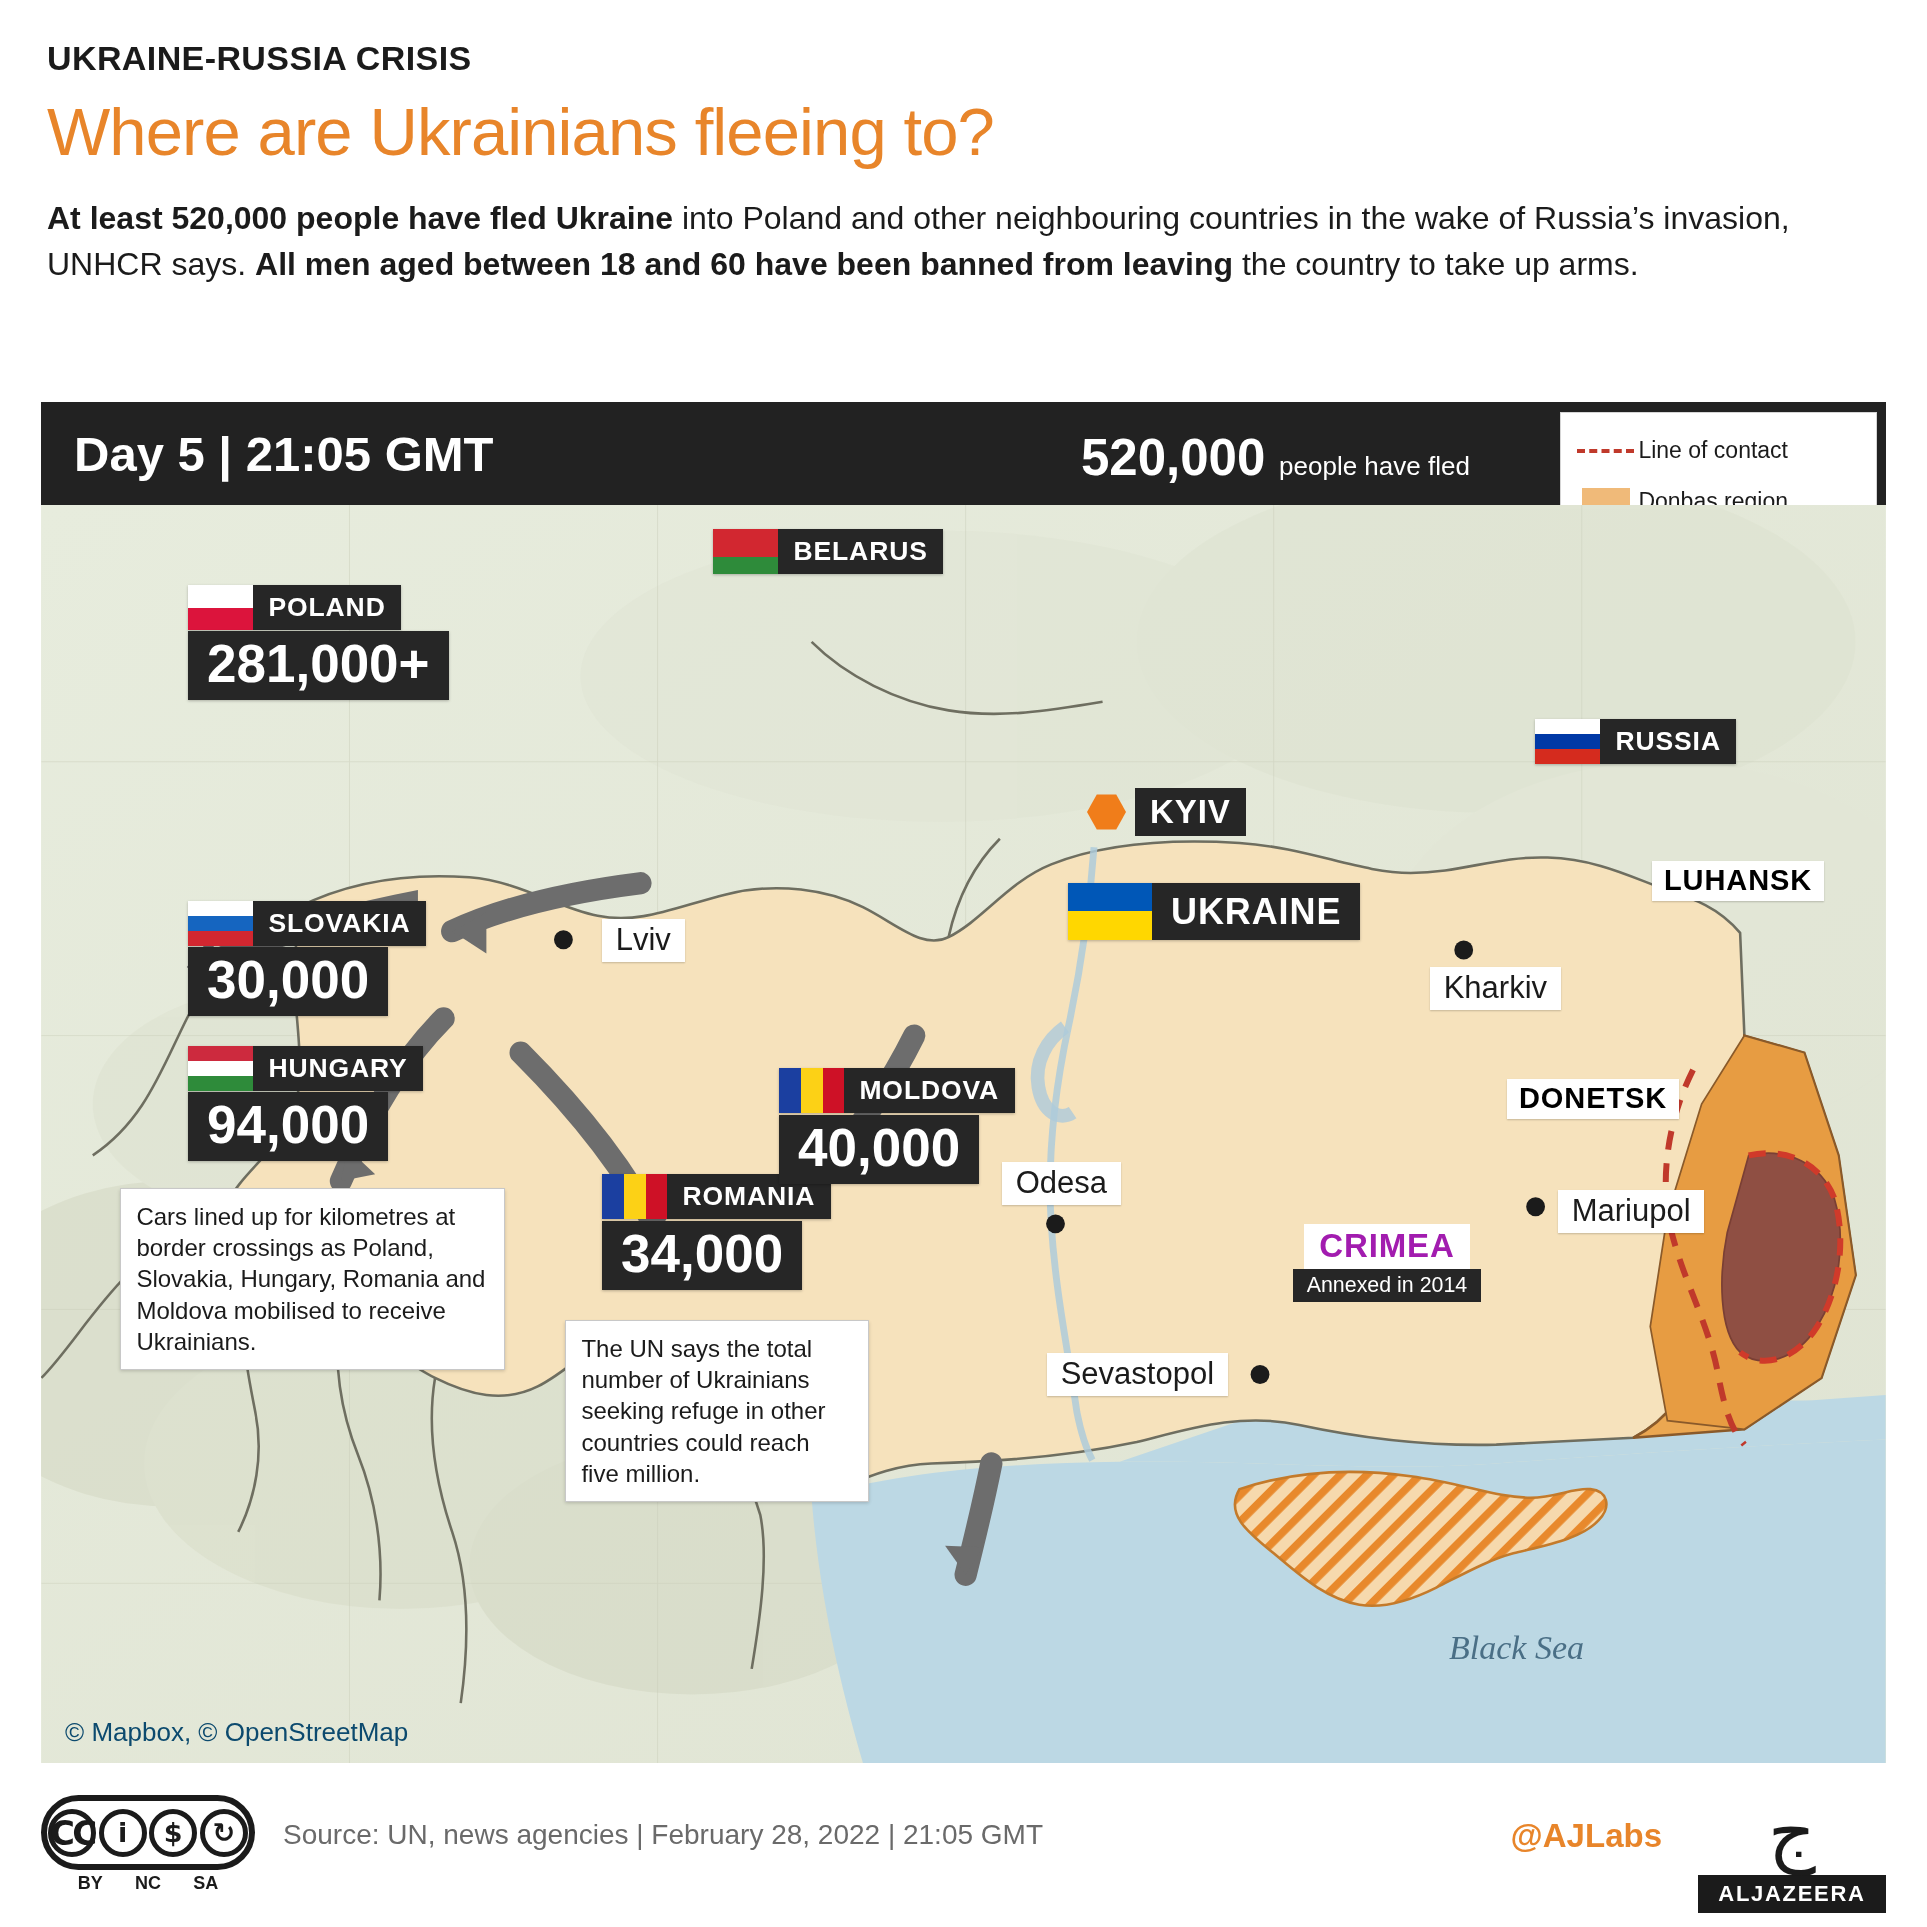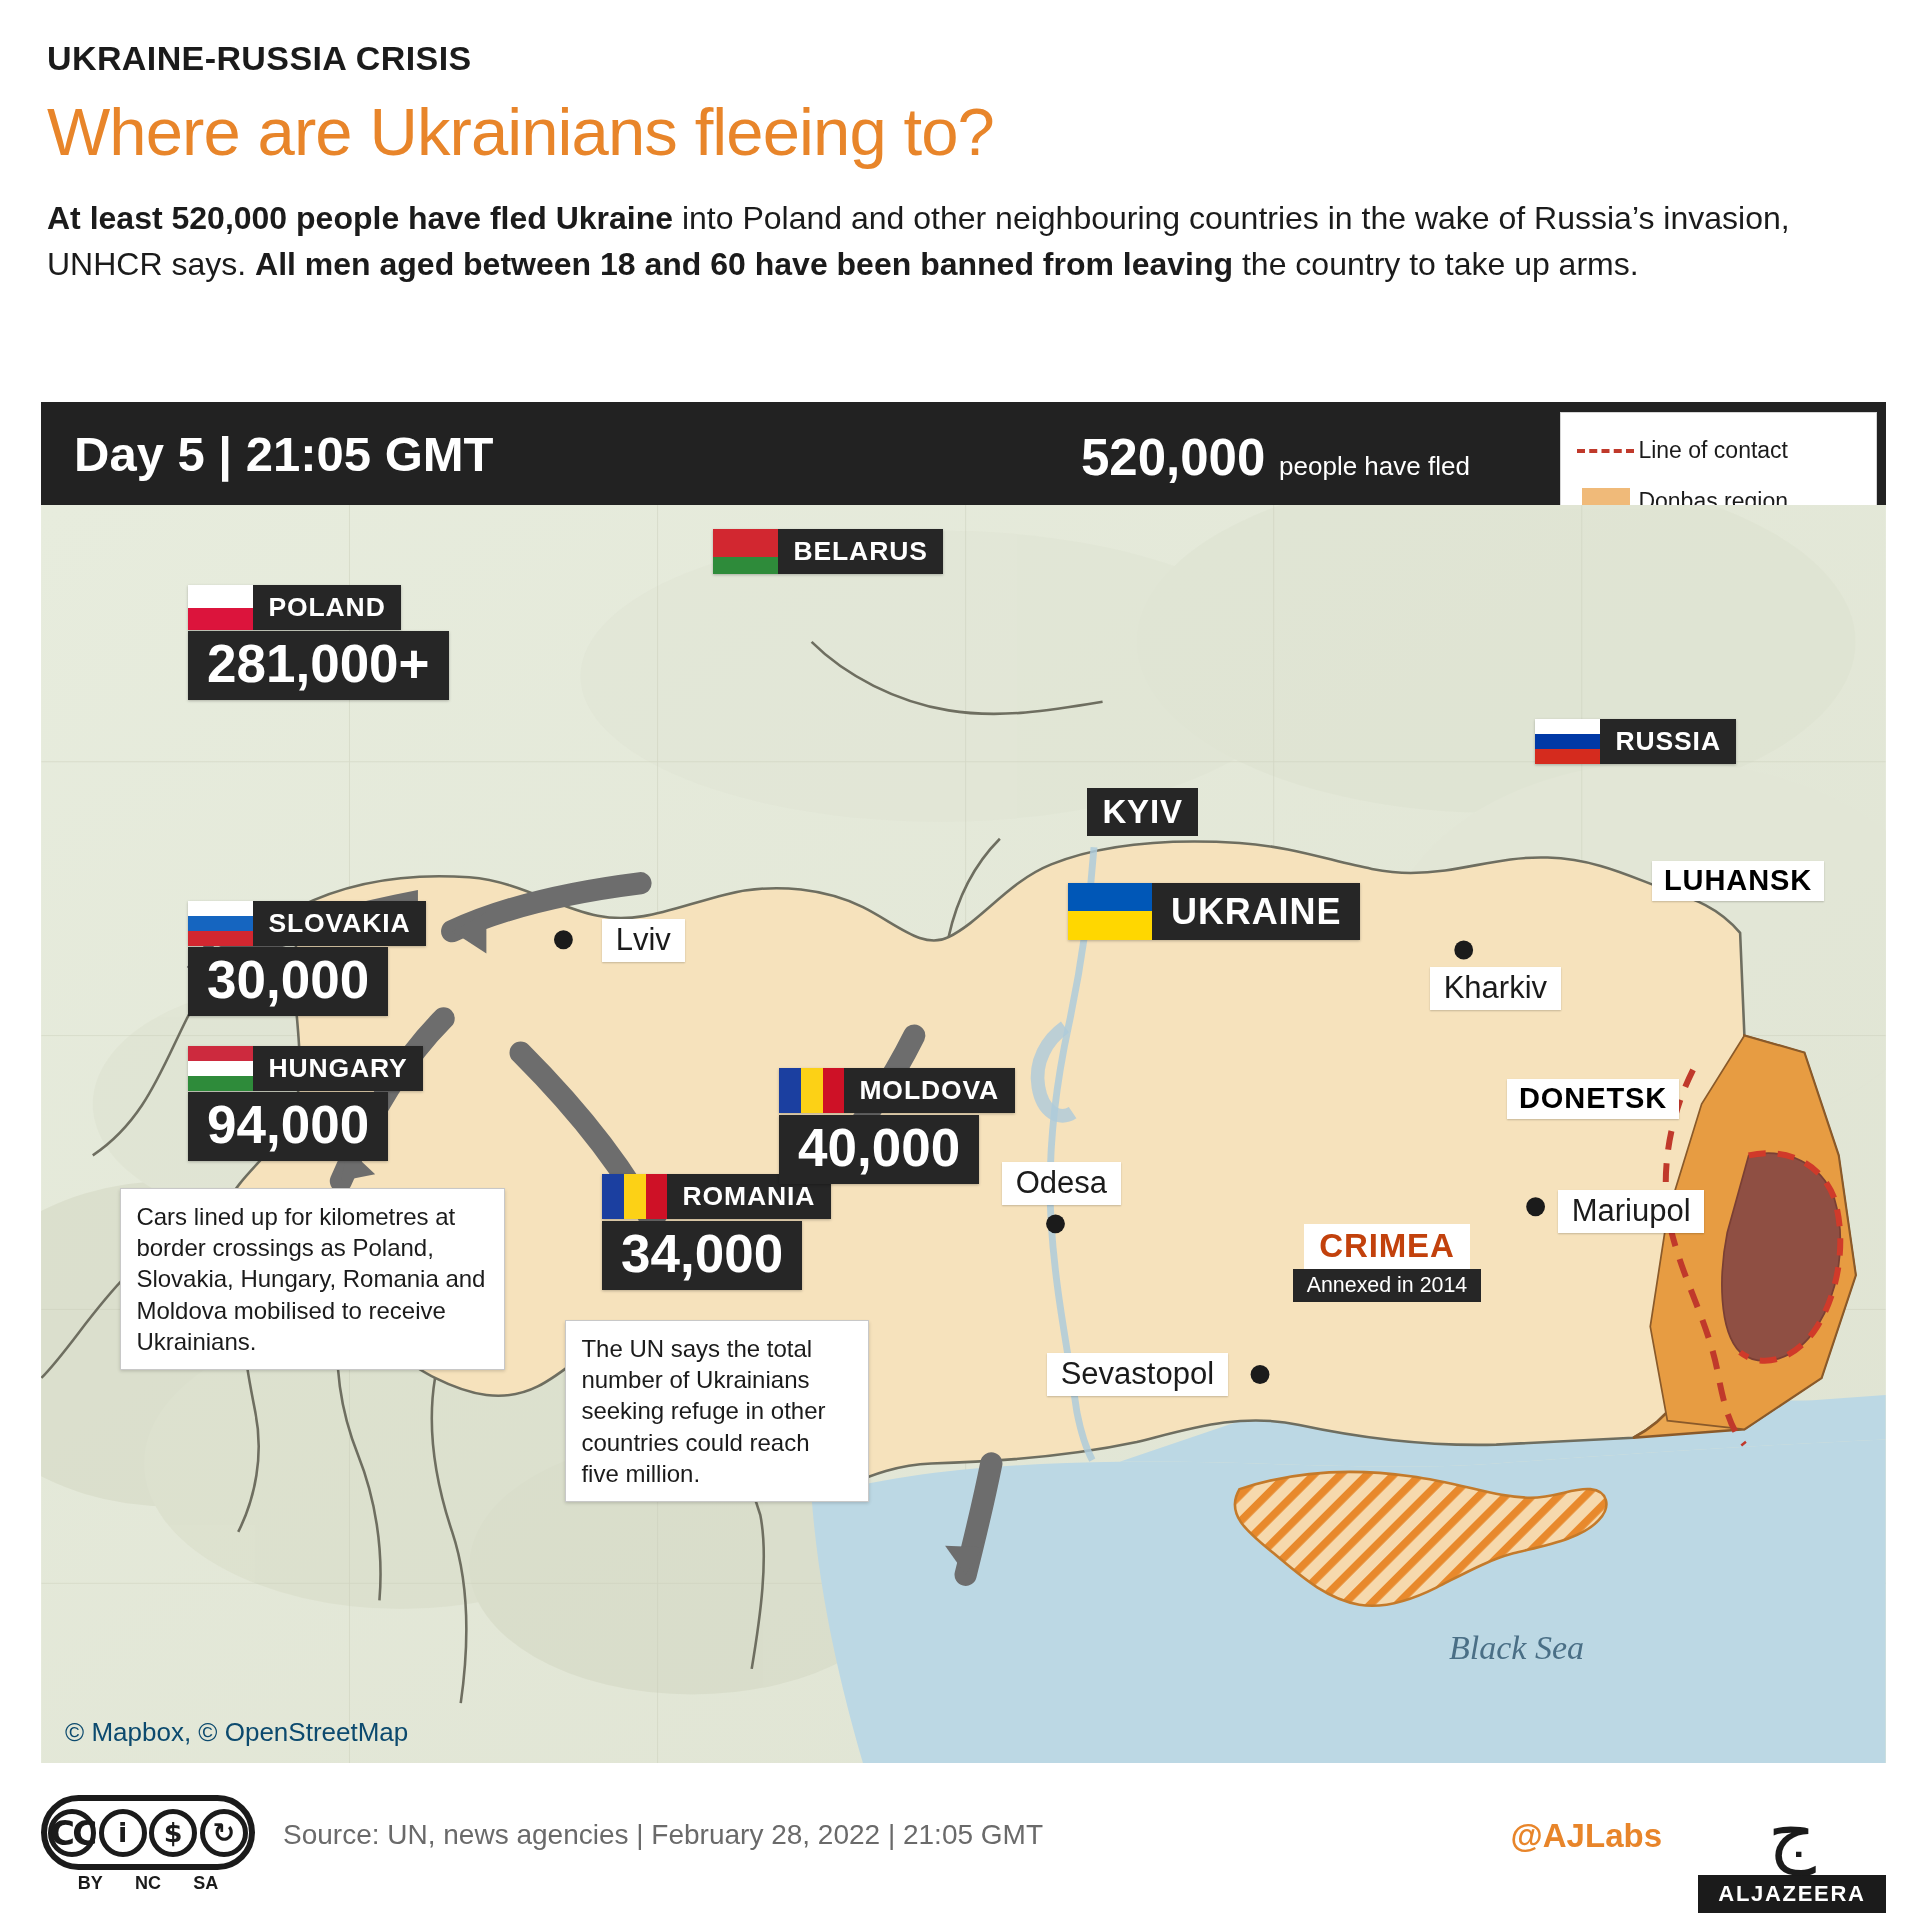--- a/index.html
+++ b/index.html
@@ -105,34 +105,34 @@
     padding: 3.4px 12px; letter-spacing: 0.9px; display: inline-block;
     box-shadow: 0 0.9px 1.7px rgba(0,0,0,0.2);
   }
   .ukbadge {
     display: flex; align-items: stretch; height: 57px;
     box-shadow: 0 0.9px 2.6px rgba(0,0,0,0.25);
   }
   .ukbadge .flag { width: 84px; flex: 0 0 84px; }
   .ukbadge .cname { font-size: 36px; padding: 0 19px; }
   .kyivbadge {
-    display: flex; align-items: center; gap: 0px; height: 48px; flex-direction: column;
+    display: flex; align-items: center; gap: 0px; height: 48px;
   }
   .hex {
     width: 39px; height: 39px; background: #f07d1a;
     clip-path: polygon(25% 5%, 75% 5%, 100% 50%, 75% 95%, 25% 95%, 0% 50%);
     margin-right: 8.6px;
   }
   .kyivname {
     background: #262626; color: #fff; font-size: 33px; font-weight: bold;
     padding: 5.1px 15.4px; letter-spacing: 0.9px;
   }
   .crimeabox { text-align: center; }
   .crimeaname {
-    background: #ffffff; color: #c2410c; font-size: 33px; font-weight: bold;
+    background: #ffffff; color: #a21caf; font-size: 33px; font-weight: bold;
     padding: 3.4px 15.4px; display: inline-block; letter-spacing: 0.9px;
   }
   .crimeasub {
     background: #262626; color: #ffffff; font-size: 21.4px;
     padding: 4.3px 13.7px; display: block;
   }
   .attrib {
     position: absolute; left: 24px; bottom: 15.4px;
     font-size: 26px; color: #0c4a6e;
   }

